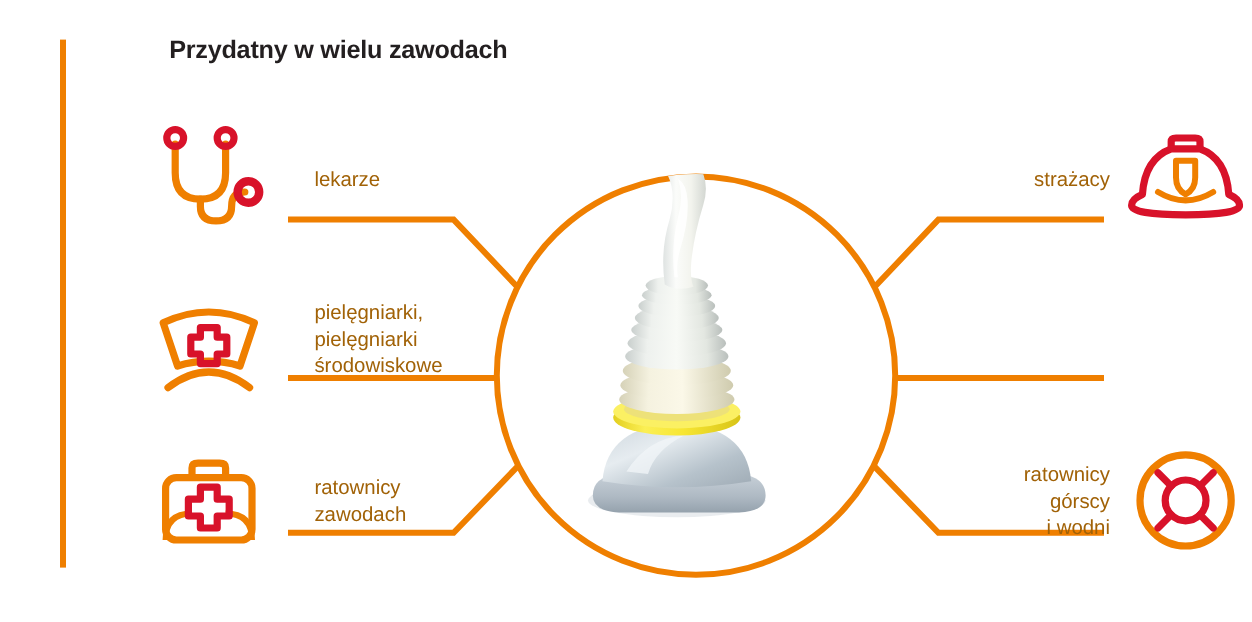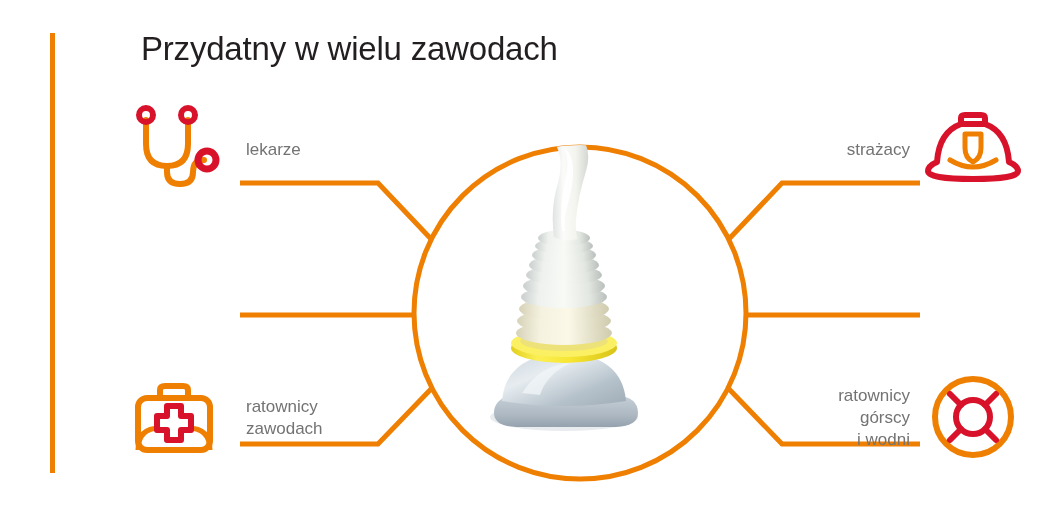--- a/index.html
+++ b/index.html
@@ -28,22 +28,22 @@
     width: 5px;
     height: 440px;
     background: #EF7F00;
   }
 
   
   .page-title {
     position: absolute;
     left: 141px;
     top: 30px;
-    font-size: 33px;
-    font-weight: normal;
+    font-size: 21px;
+    font-weight: bold;
     color: #231F20;
     letter-spacing: -0.2px;
     white-space: nowrap;
   }
 
   
   .canvas-svg {
     position: absolute;
     left: 0;
     top: 0;
@@ -69,42 +69,43 @@
     width: 336px;
     height: 336px;
   }
 
   
   .row {
     position: absolute;
     height: 96px;
   }
   .row-left  { left: 120px; width: 290px; }
-  .row-right { left: 625px; width: 400px; }
+  .row-right { left: 640px; width: 400px; }
 
   .row-1 { top: 100px; }
   .row-2 { top: 235px; }
   .row-3 { top: 370px; }
 
   .icon-box {
     position: absolute;
     width: 96px;
     height: 90px;
     top: 0;
   }
   .row-left .icon-box  { left: 6px; }
   .row-right .icon-box { right: 4px; }
 
   .label {
     position: absolute;
     font-size: 17px;
-    color: #737373;
+    color: #a16207;
     line-height: 22px;
     top: 50%;
     transform: translateY(-50%);
+    margin-left: 16px;
   }
   .row-left .label {
     left: 126px;
     text-align: left;
   }
   .row-right .label {
     right: 115px;
     text-align: right;
   }
   .label-r1 { top: 50px; }
@@ -209,20 +210,34 @@
         <path d="M 20 20 L 20 44 q 0 22 21 22 q 21 0 21 -22 L 62 20" fill="none" stroke="#EF7F00" stroke-width="6" stroke-linecap="round"></path>
         <path d="M 41 66 L 41 72 q 0 12 13 12 q 13 0 13 -12 q 0 -12 11 -12" fill="none" stroke="#EF7F00" stroke-width="6" stroke-linecap="round"></path>
         <circle cx="20" cy="15" r="7" fill="none" stroke="#D8122A" stroke-width="6"></circle>
         <circle cx="62" cy="15" r="7" fill="none" stroke="#D8122A" stroke-width="6"></circle>
         <circle cx="81" cy="60" r="9" fill="none" stroke="#D8122A" stroke-width="7"></circle>
       </svg>
     </div>
     <div class="label label-r1">lekarze</div>
   </div>
 
+  <div class="row row-left row-2">
+    <div class="icon-box" style="top:8px;">
+      <svg viewBox="0 0 96 90" width="96" height="90">
+        <path d="M 10 26 q 38 -18 76 0 L 74 62 q -26 -8 -52 0 z" fill="none" stroke="#EF7F00" stroke-width="6" stroke-linejoin="round"></path>
+        <path d="M 14 80 q 34 -26 68 0" fill="none" stroke="#EF7F00" stroke-width="6" stroke-linecap="round"></path>
+        <path d="M 41 30 L 55 30 L 55 38 L 63 38 L 63 52 L 55 52 L 55 60 L 41 60 L 41 52 L 33 52 L 33 38 L 41 38 z" fill="none" stroke="#D8122A" stroke-width="6" stroke-linejoin="round"></path>
+      </svg>
+    </div>
+    <div class="label">
+      <span>pielęgniarki,</span><br>
+      <span>pielęgniarki</span><br>
+      <span>środowiskowe</span>
+    </div>
+  </div>
 
   <div class="row row-left row-3">
     <div class="icon-box" style="top:4px;">
       <svg viewBox="0 0 96 90" width="96" height="90">
         <path d="M 34 24 L 34 16 q 0 -4 5 -4 L 57 12 q 5 0 5 4 L 62 24" fill="none" stroke="#EF7F00" stroke-width="6" stroke-linejoin="round"></path>
         <rect x="12" y="24" width="72" height="52" rx="9" fill="none" stroke="#EF7F00" stroke-width="6"></rect>
         <path d="M 12 76 q 0 -22 22 -22" fill="none" stroke="#EF7F00" stroke-width="5"></path>
         <path d="M 84 76 q 0 -22 -22 -22" fill="none" stroke="#EF7F00" stroke-width="5"></path>
         <path d="M 41 32 L 55 32 L 55 42 L 65 42 L 65 56 L 55 56 L 55 66 L 41 66 L 41 56 L 31 56 L 31 42 L 41 42 z" fill="none" stroke="#D8122A" stroke-width="6" stroke-linejoin="round"></path>
       </svg>

